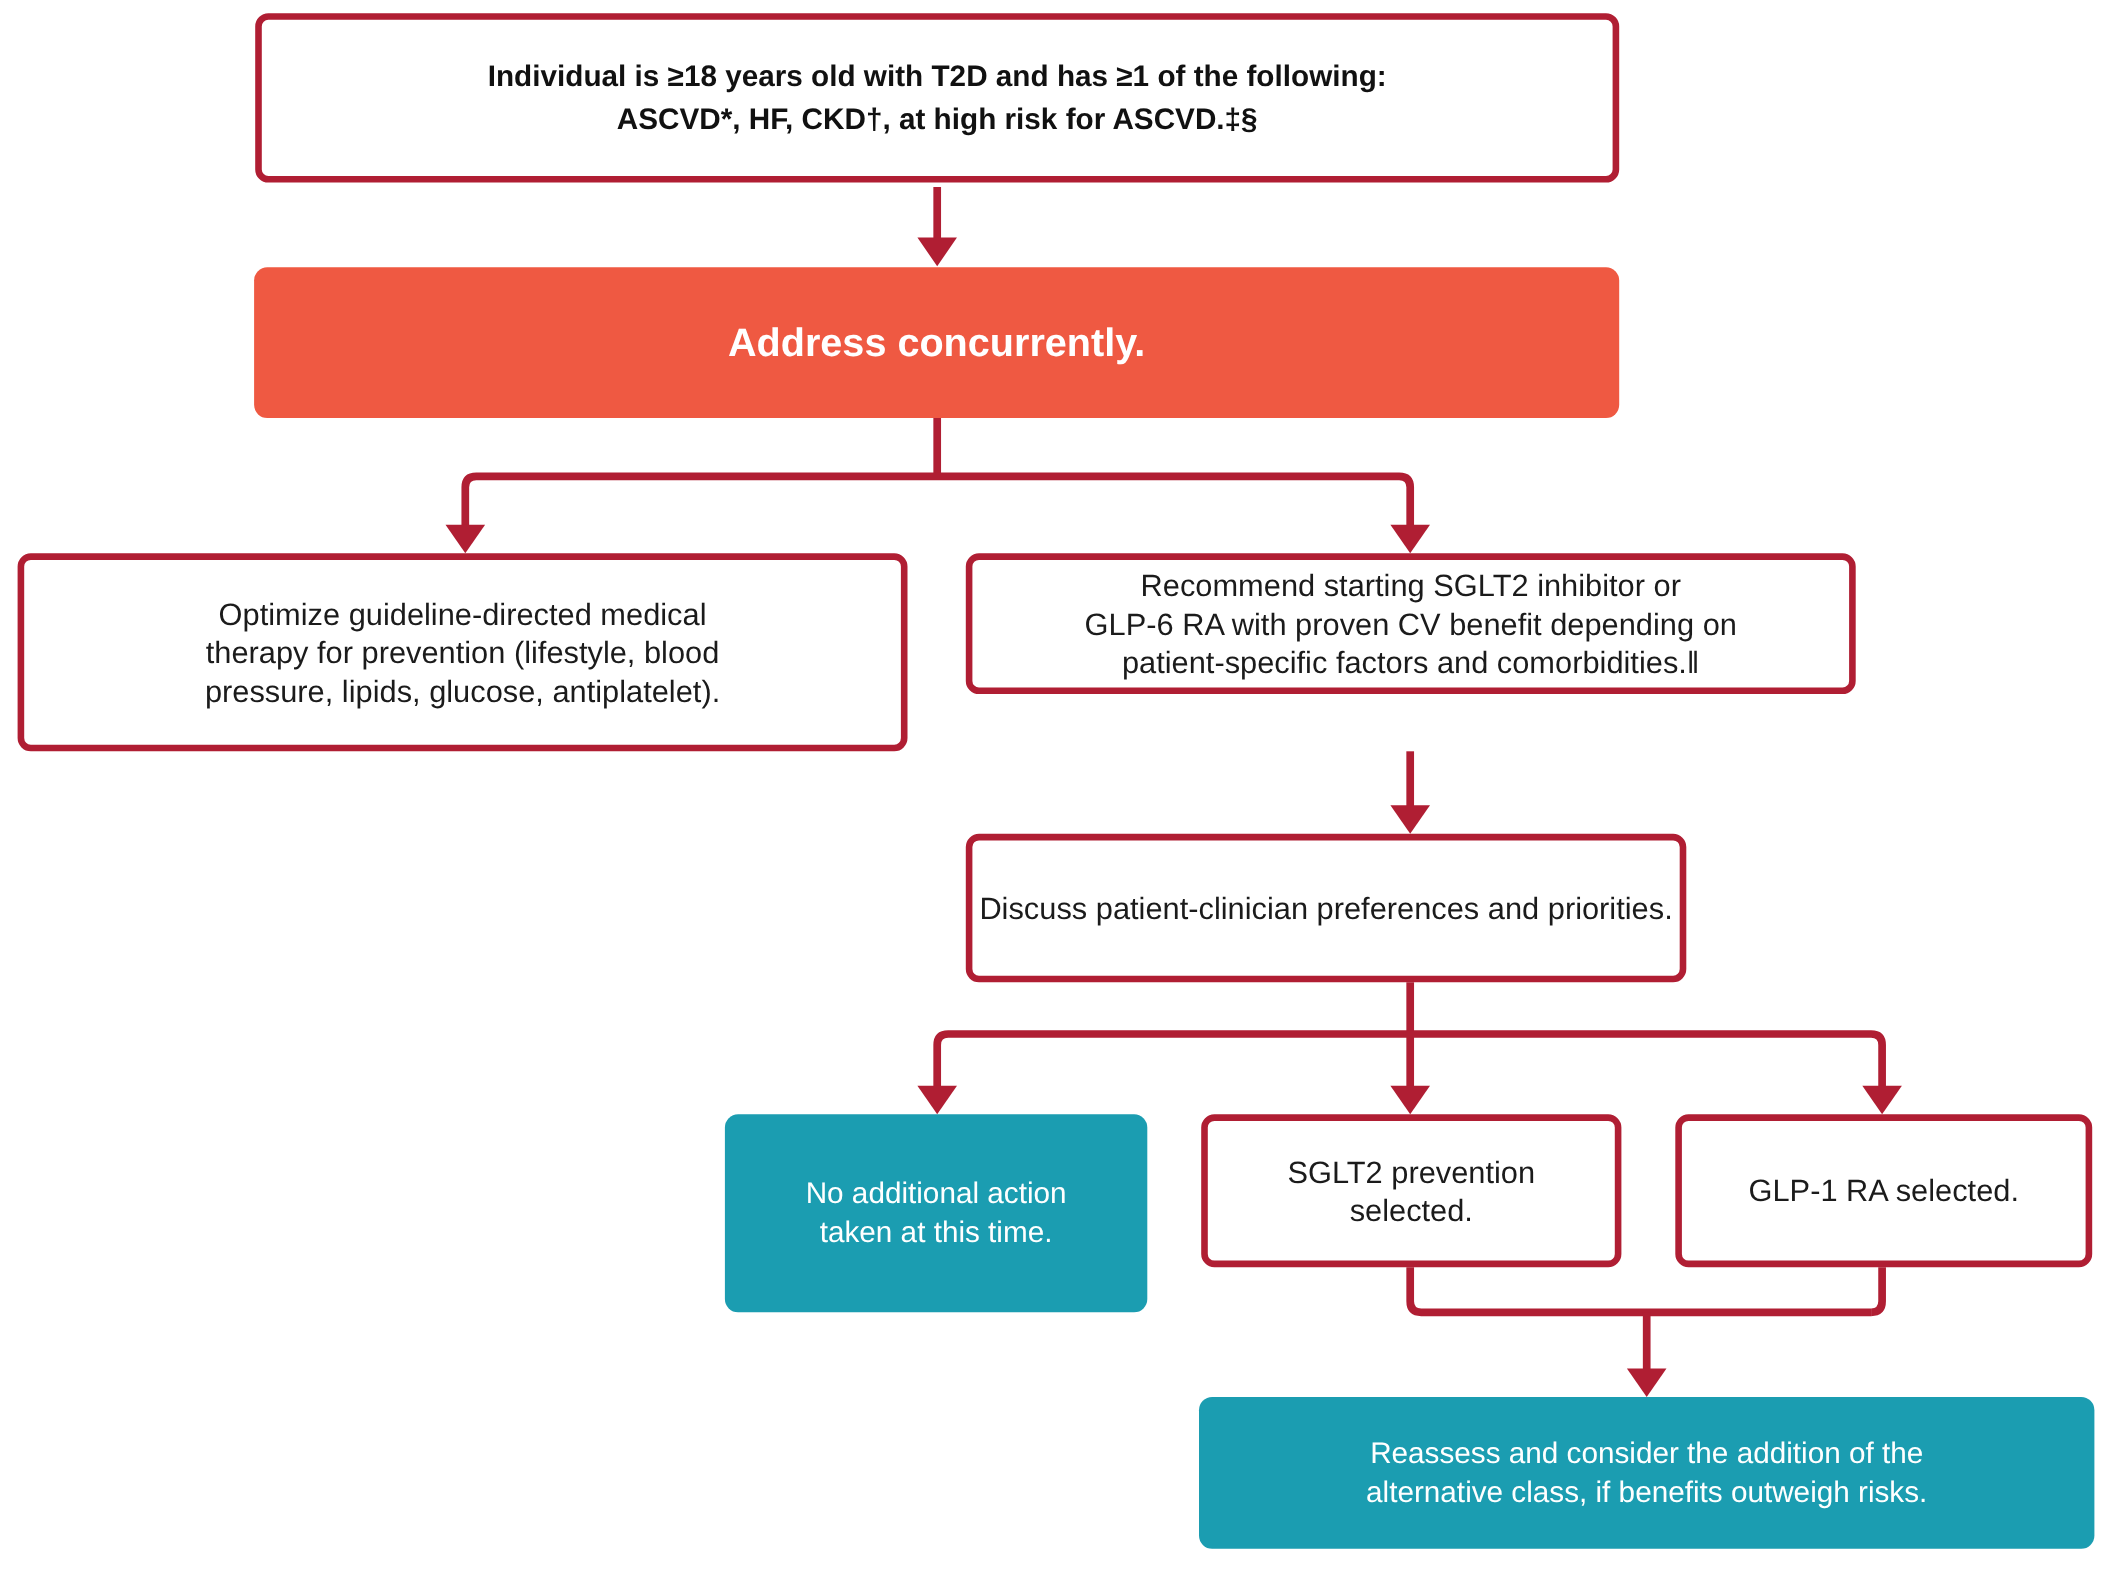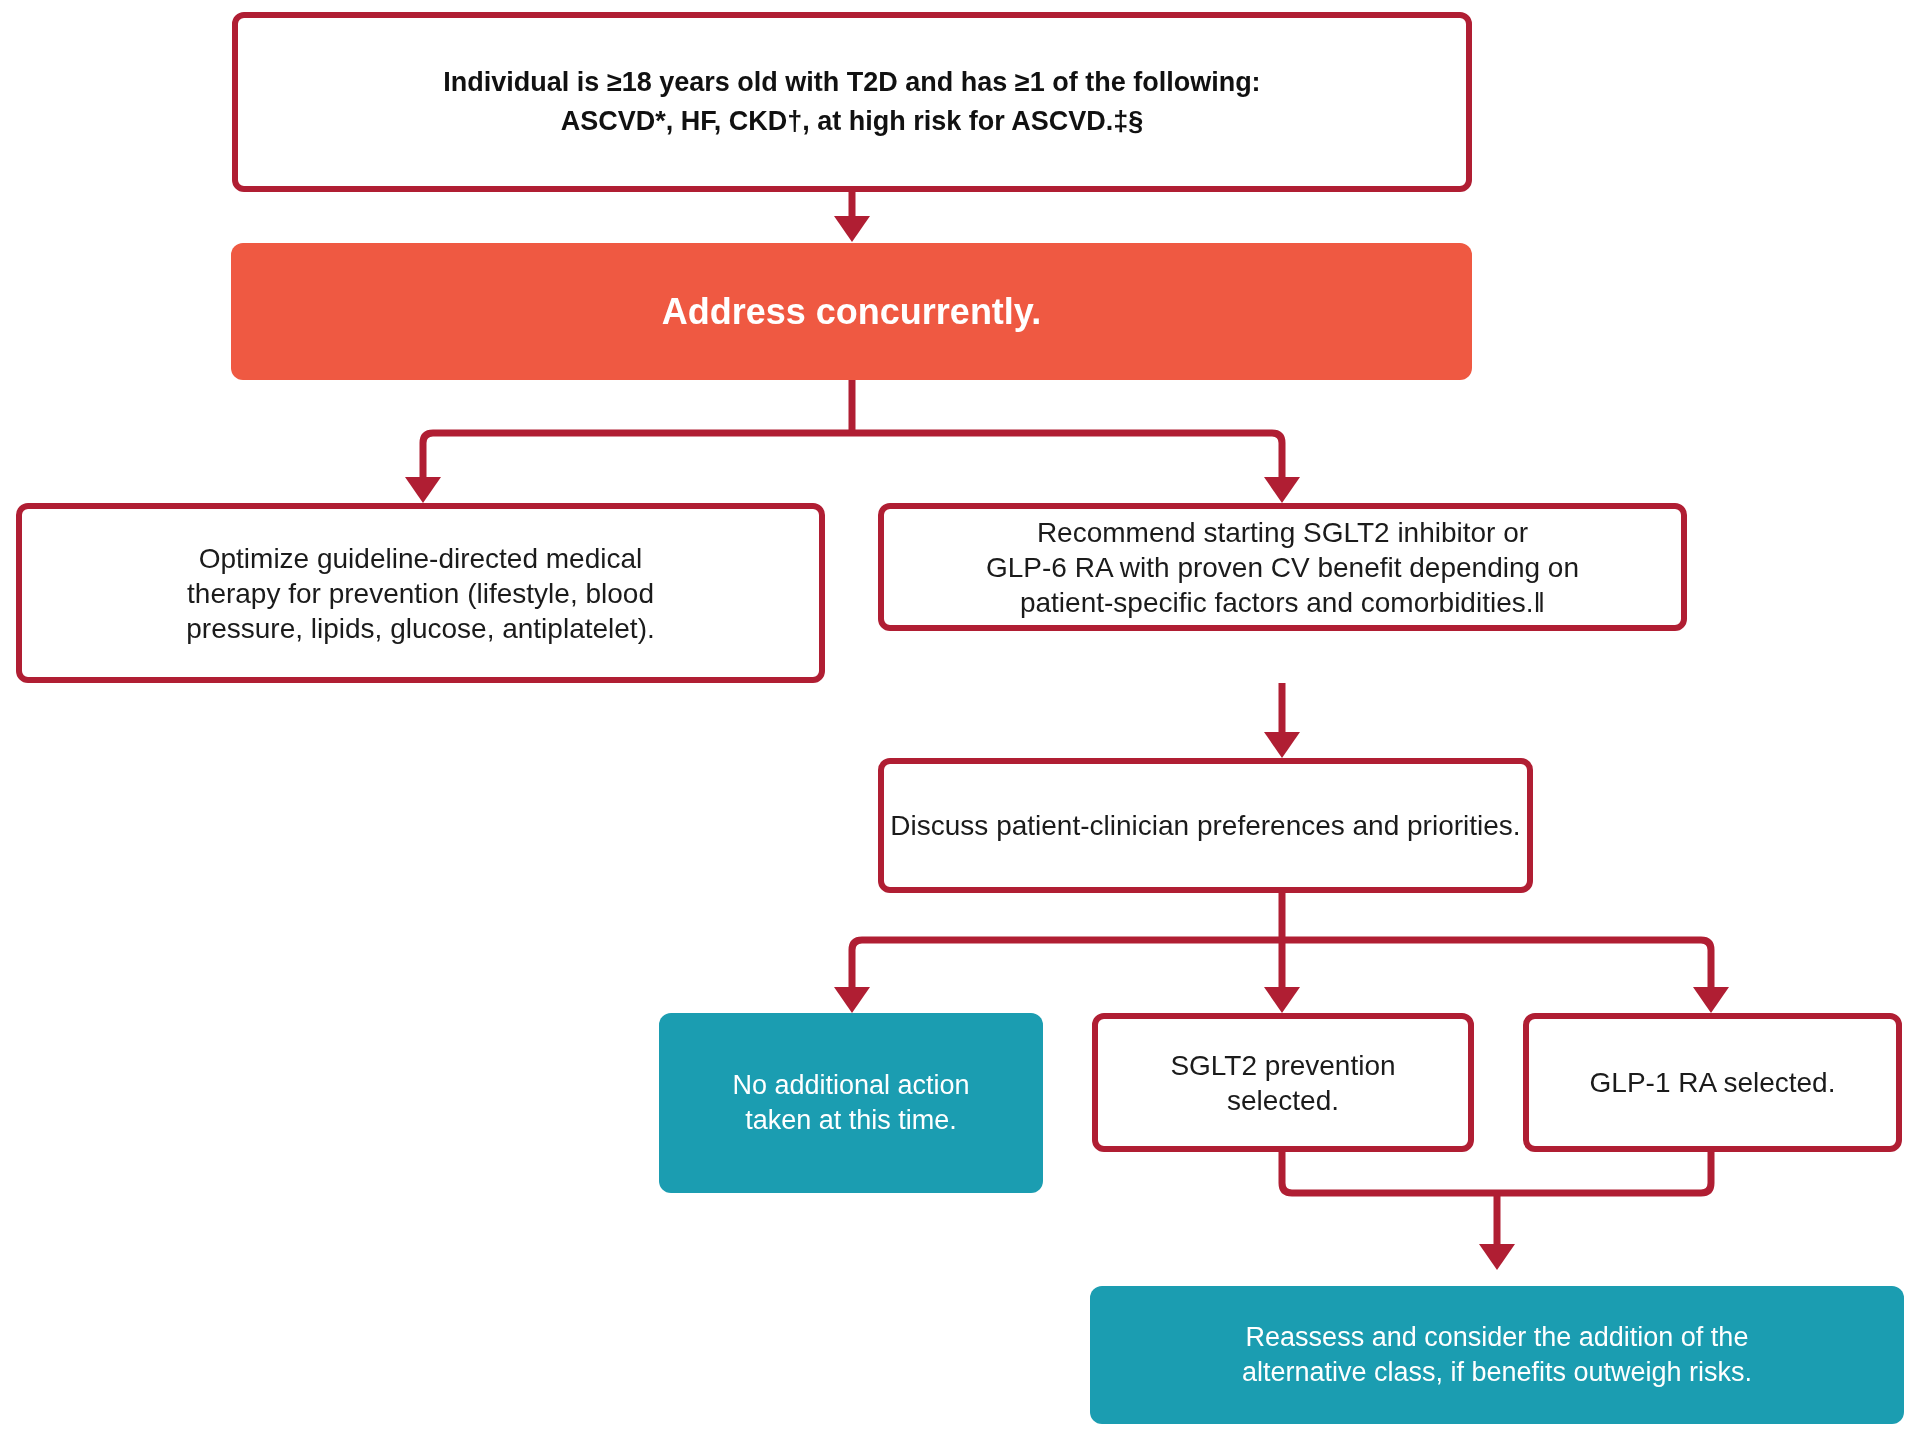--- a/index.html
+++ b/index.html
@@ -60,29 +60,29 @@
     color:var(--ink);
     white-space:nowrap;
   }
   .t-body-light{
     font-size:27px;
     line-height:35px;
     color:#ffffff;
     white-space:nowrap;
   }
   
-  #box-eligibility{ left:232px; top:12px;   width:1240px; height:180px; }
+  #box-eligibility{ left:232px; top:12px;   width:1240px; height:154px; }
   #box-address    { left:231px; top:243px;  width:1241px; height:137px; }
   #box-optimize   { left:16px;  top:503px;  width:809px;  height:180px; }
   #box-recommend  { left:878px; top:503px;  width:809px;  height:128px; }
   #box-discuss    { left:878px; top:758px;  width:655px;  height:135px; }
   #box-noaction   { left:659px; top:1013px; width:384px;  height:180px; }
   #box-sglt2      { left:1092px;top:1013px; width:382px;  height:139px; }
   #box-glp1       { left:1523px;top:1013px; width:379px;  height:139px; }
-  #box-reassess   { left:1090px;top:1270px; width:814px;  height:138px;margin-top:16px; }
+  #box-reassess   { left:1090px;top:1270px; width:814px;  height:138px; }
 </style>
 </head>
 <body>
 
 <div class="canvas">
 
   <svg class="connectors" viewBox="0 0 1920 1445" xmlns="http://www.w3.org/2000/svg">
     <g stroke="#B01E33" stroke-width="7" fill="none">
 
       <path d="M852 170 L852 220"></path>

